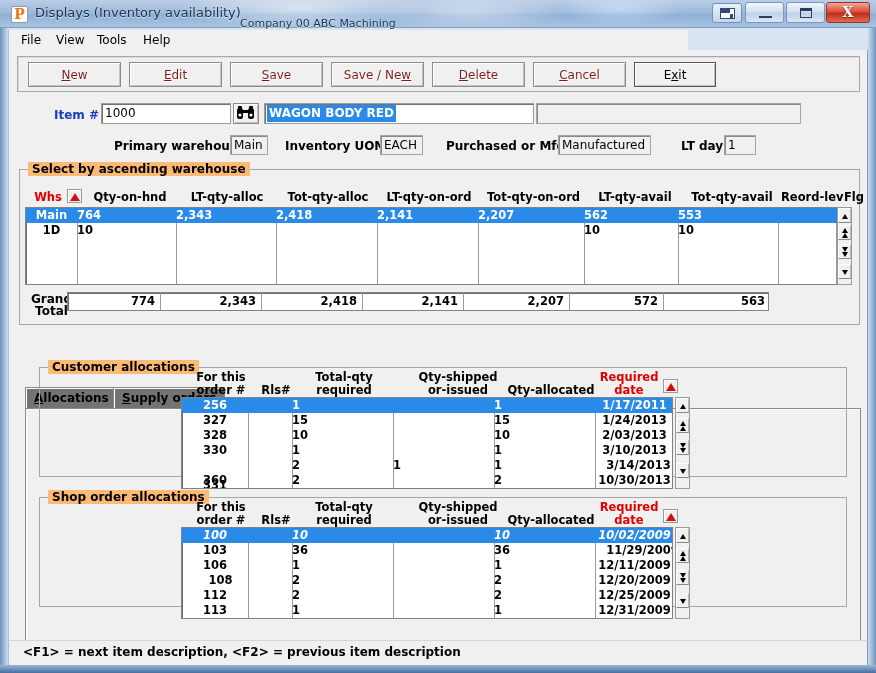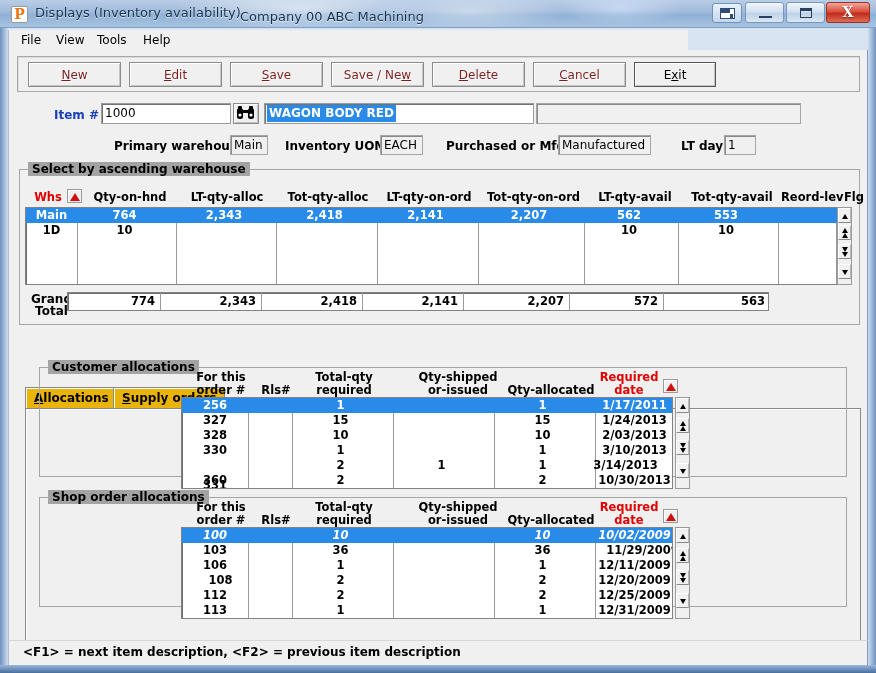--- a/index.html
+++ b/index.html
@@ -39,22 +39,22 @@
     text-align: center;
     font-family: "DejaVu Serif","Liberation Serif",serif;
   }
   .tb-title {
     position: absolute; left: 35px; top: 5px;
     font-size: 13px; color: #16314f;
     text-shadow: 0 1px 1px rgba(255,255,255,.75);
     white-space: nowrap;
   }
   .tb-company {
-    position: absolute; left: 240px; top: 9px;
-    font-size: 13px; color: #16314f;
+    position: absolute; left: 240px; top: 17px;
+    font-size: 11px; color: #16314f;
     text-shadow: 0 1px 1px rgba(255,255,255,.75);
     white-space: nowrap;
   }
   .tb-restore-grp {
     position: absolute; right: 134px; top: 3px;
     width: 30px; height: 20px;
     background: linear-gradient(180deg,#e8f1fb,#c2d6ec);
     border: 1px solid #7492b6; border-radius: 3px;
   }
   .tb-restore-grp .gl {
@@ -163,21 +163,21 @@
   }
 
   
   .grp {
     position: absolute;
     border: 1px solid #a6a6a6;
     background: transparent;
   }
   .grp > .cap {
     position: absolute; top: -8px; left: 8px;
-    background: #a3a3a3; padding: 0 4px;
+    background: #fdba74; padding: 0 4px;
     font-size: 12px; font-weight: bold; color: #000;
     white-space: nowrap;
   }
 
   
   .gridhdr { position: absolute; }
   .gh {
     position: absolute; font-size: 11.5px; font-weight: bold; color: #000;
     text-align: center; white-space: nowrap;
   }
@@ -202,21 +202,21 @@
     overflow: hidden;
   }
   .grow { position: absolute; left: 0; right: 0; height: 15px; }
   .grow.sel { background: #2a8ae8; }
   .gcell {
     position: absolute; top: 0; height: 15px;
     font-size: 11.5px; font-weight: bold; color: #000;
     line-height: 15px; white-space: nowrap; overflow: hidden;
   }
   .grow.sel .gcell { color: #fff; }
-  .gcell.r { text-align: center; padding-right: 4px; }
+  .gcell.r { text-align: left; padding-right: 4px; }
   .gcell.c { text-align: center; }
   .vline { position: absolute; top: 0; bottom: 0; width: 1px; background: #9a9a9a; }
 
   
   .sbar {
     position: absolute; width: 15px;
     background: #f0f0f0;
     border: 1px solid #9a9a9a;
   }
   .sbtn {
@@ -240,21 +240,21 @@
     position: absolute; top: 0; height: 17px;
     font-size: 11.5px; font-weight: bold; color: #000;
     line-height: 17px; text-align: right; padding-right: 5px;
     white-space: nowrap;
   }
 
   
   .tabstrip { position: absolute; left: 16px; top: 337px; width: 836px; height: 22px; }
   .tab {
     position: absolute; top: 0; height: 21px;
-    background: #eab308;
+    background: #737373;
     border: 1px solid #888; border-bottom: none;
     font-size: 12px; font-weight: bold; color: #000;
     line-height: 20px; padding: 0 8px;
     box-shadow: inset 1px 1px 0 #fff;
     cursor: default;
   }
   .tab u { text-decoration: underline; }
   .tabpanel {
     position: absolute; left: 16px; top: 358px; width: 836px; height: 262px;
     background: #f0f0f0;
@@ -524,21 +524,21 @@
         <div class="gcell r" style="left:211px; width:101px;"></div>
         <div class="gcell r" style="left:312px; width:101px;">1</div>
         <div class="gcell c" style="left:413px; width:79px;">3/10/2013</div>
       </div>
       <div class="grow" style="top:60px;">
         <div class="gcell c" style="left:0px;   width:66px;margin-top:20px;">331</div>
         <div class="gcell c" style="left:66px;  width:44px;"></div>
         <div class="gcell r" style="left:110px; width:101px;">2</div>
         <div class="gcell r" style="left:211px; width:101px;">1</div>
         <div class="gcell r" style="left:312px; width:101px;">1</div>
-        <div class="gcell c" style="left:400px; width:87px;">3/14/2013</div>
+        <div class="gcell c" style="left:413px; width:87px;">3/14/2013</div>
       </div>
       <div class="grow" style="top:75px;">
         <div class="gcell c" style="left:0px;   width:66px;">360</div>
         <div class="gcell c" style="left:66px;  width:44px;"></div>
         <div class="gcell r" style="left:110px; width:101px;">2</div>
         <div class="gcell r" style="left:211px; width:101px;"></div>
         <div class="gcell r" style="left:312px; width:101px;">2</div>
         <div class="gcell c" style="left:413px; width:79px;">10/30/2013</div>
       </div>
     </div>

